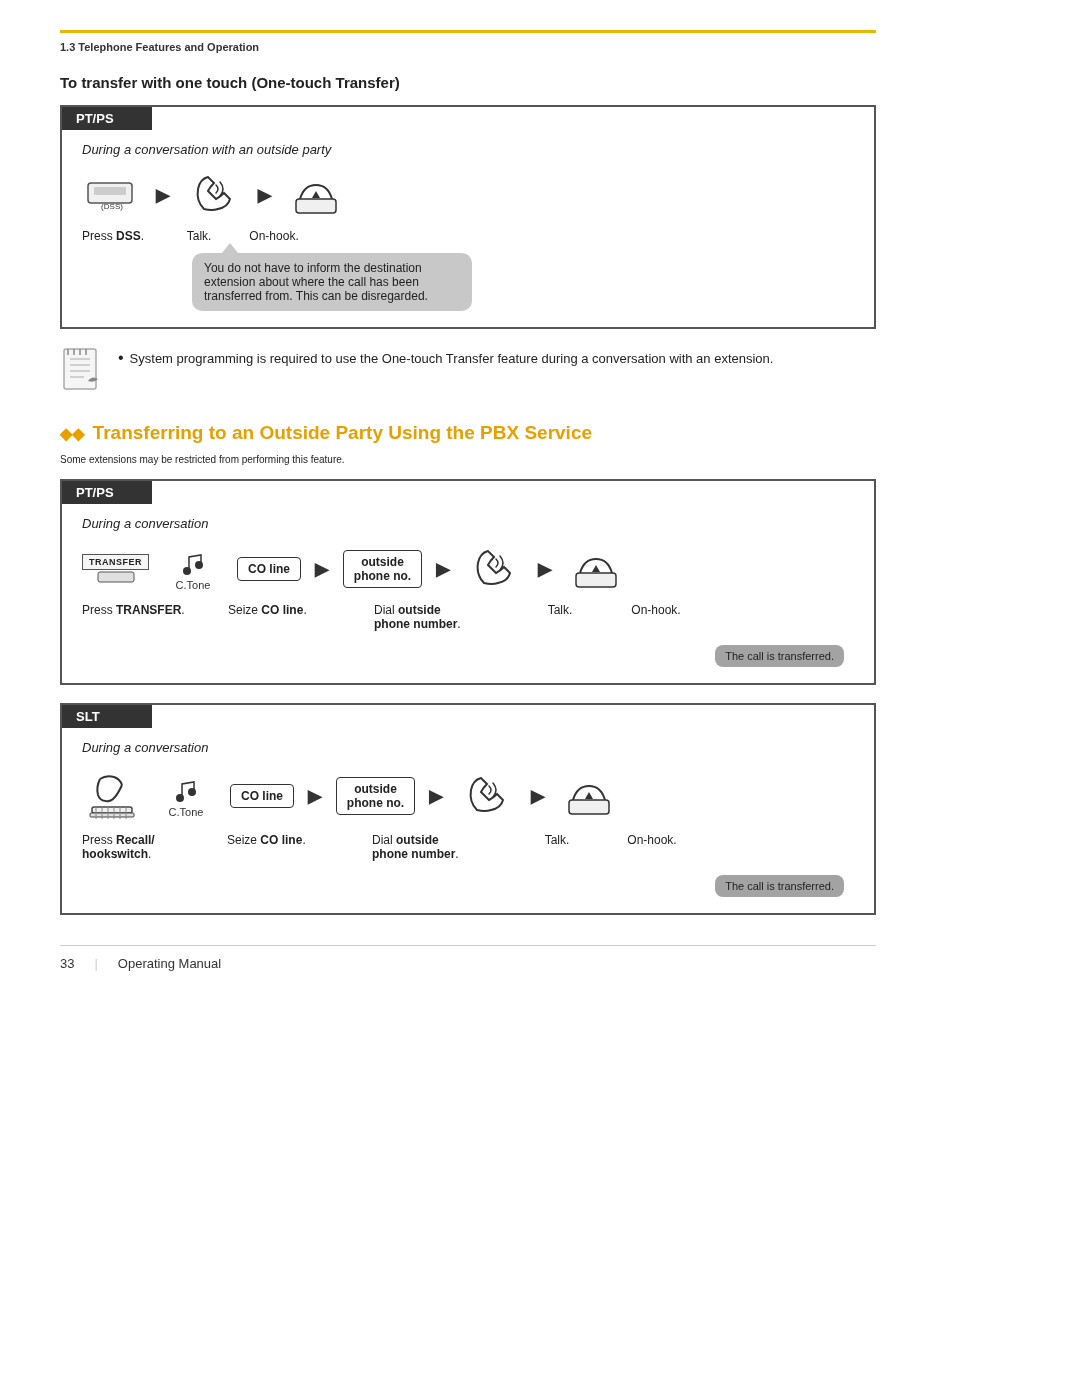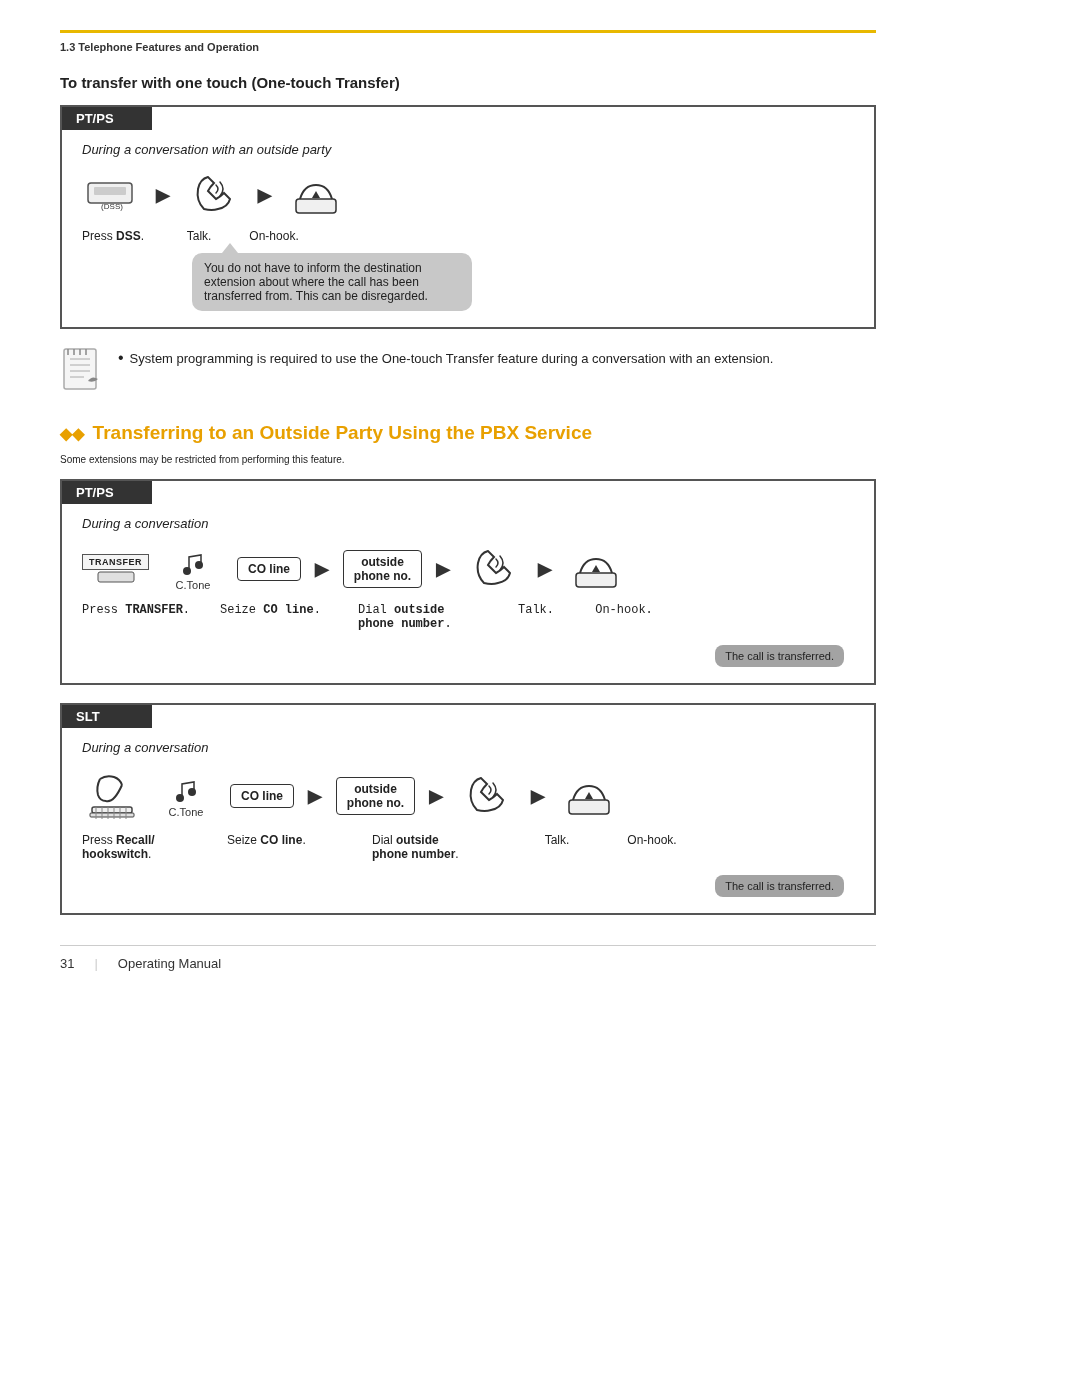--- a/index.html
+++ b/index.html
@@ -365,21 +365,21 @@
 
           <div class="icon-block">
             <svg width="52" height="48">
               <rect x="6" y="28" width="40" height="14" rx="3" fill="#f0f0f0" stroke="#333" stroke-width="1.5"></rect>
               <path d="M10 28 Q14 14 26 14 Q38 14 42 28" fill="none" stroke="#333" stroke-width="2"></path>
               <polygon points="26,20 22,27 30,27" fill="#333"></polygon>
             </svg>
           </div>
         </div>
 
-        <div style="display:flex; gap:8px; margin-top:4px; margin-bottom:8px;font-family:Liberation Mono, monospace;">
+        <div style="display:flex; gap:16px; margin-top:4px; margin-bottom:8px;">
           <div style="min-width:130px; font-size:12px;">
             Press <b>TRANSFER</b>.
           </div>
           <div style="min-width:130px; font-size:12px;">
             Seize <b>CO line</b>.
           </div>
           <div style="min-width:130px; font-size:12px;">
             Dial <b>outside<br>phone number</b>.
           </div>
           <div style="min-width:80px; font-size:12px; text-align:center;">
@@ -484,18 +484,18 @@
 
         <div style="display:flex; justify-content:flex-end; padding-right:10px;">
           <div class="callout-bubble">The call is transferred.</div>
         </div>
       </div>
     </div>
 
   </div>
 
   <div class="page-footer">
-    <span class="page-num">31</span>
+    <span class="page-num">33</span>
     <span style="color:#ccc;">|</span>
     <span class="page-label">Operating Manual</span>
   </div>
 
 </div>
 
 </body></html>

